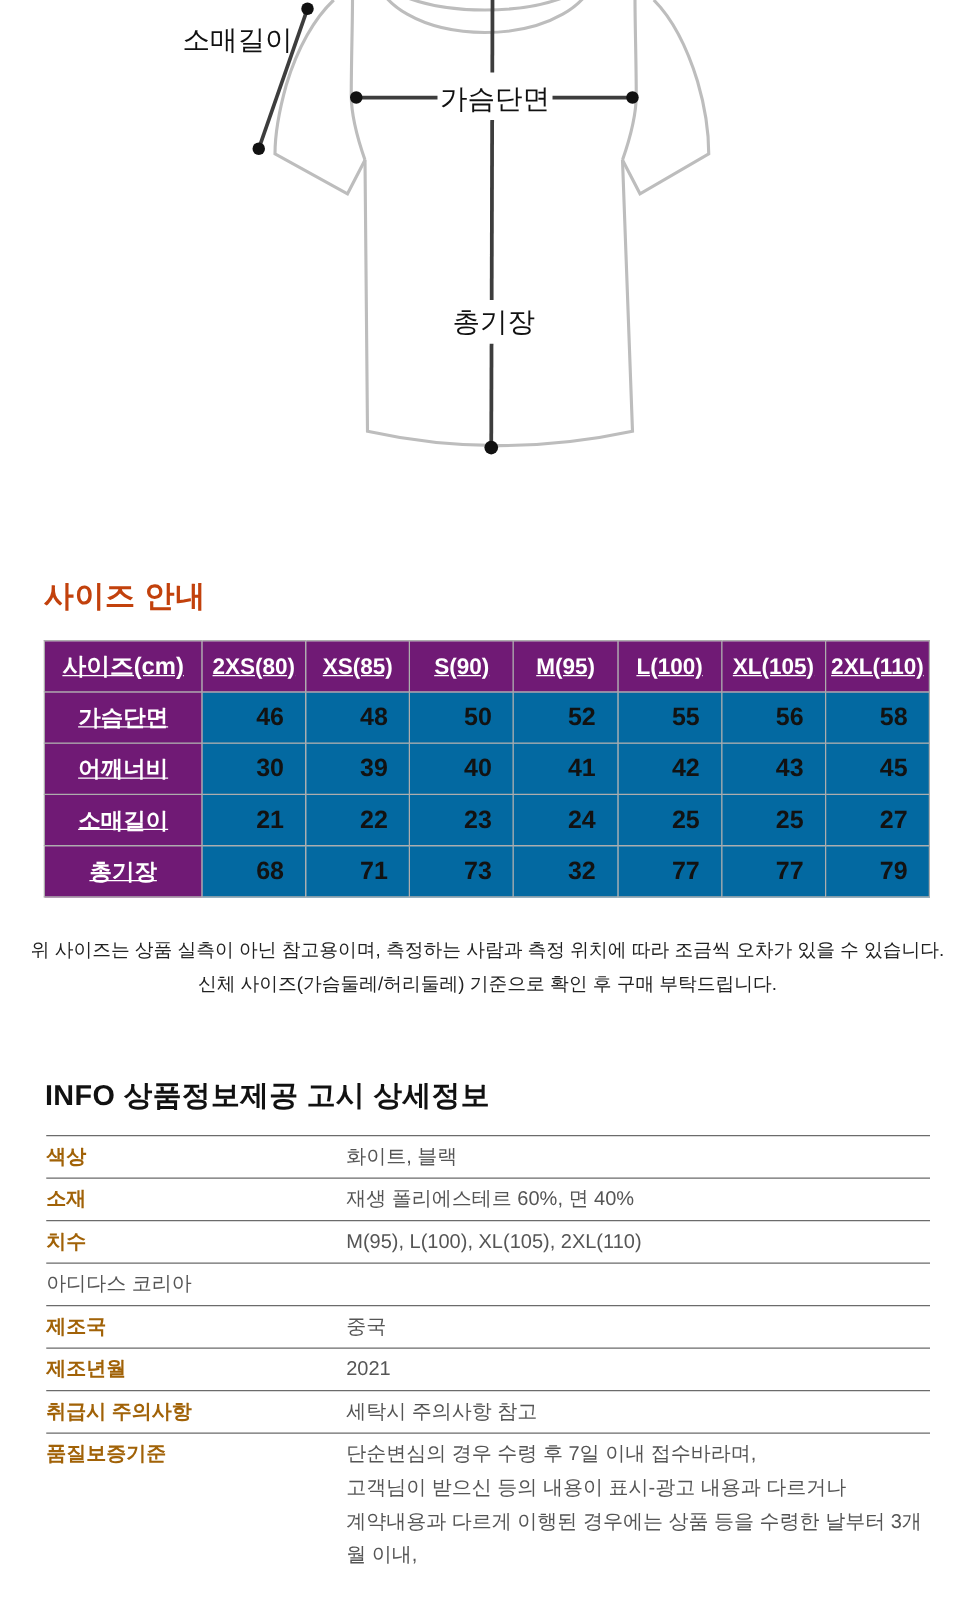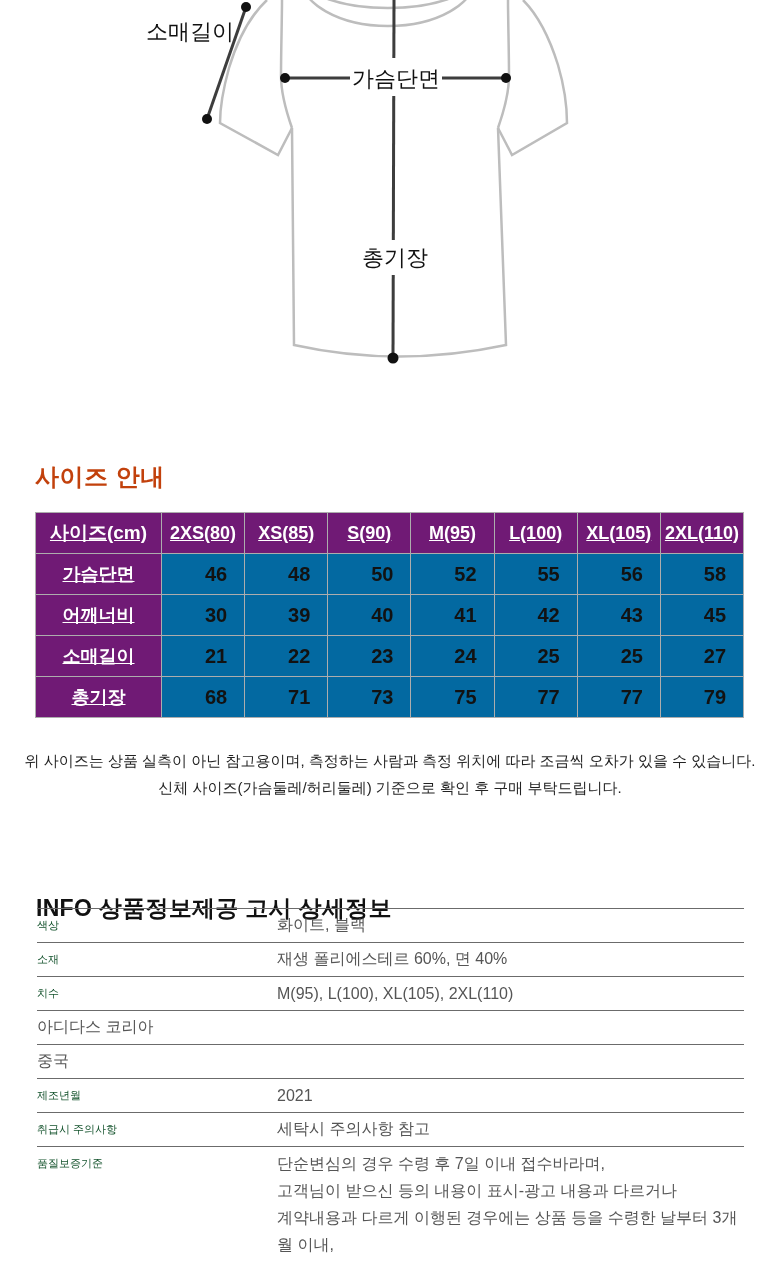--- a/index.html
+++ b/index.html
@@ -68,43 +68,42 @@
     color: #222;
   }
   
   .info-title {
     position: absolute;
     left: 36px; top: 861px;
     font-size: 23px;
     font-weight: 600;
     color: #111;
     letter-spacing: 0.3px;
-    margin-top: 32px;
   }
   .info-table {
     position: absolute;
     left: 37px; top: 908px;
     width: 707px;
   }
   .info-row {
     display: flex;
     border-top: 1.5px solid #6b6b6b;
     min-height: 33px;
     align-items: center;
   }
   .info-row.multiline {
     align-items: flex-start;
     padding-top: 3px;
   }
   .info-label {
     width: 240px;
     flex: 0 0 240px;
-    font-size: 11px;
-    font-weight: 400;
-    color: #14532d;
+    font-size: 16px;
+    font-weight: 700;
+    color: #a16207;
   }
   .info-row.multiline .info-label { line-height: 27px; }
   .info-value {
     flex: 1;
     font-size: 16px;
     font-weight: 400;
     color: #555;
   }
   .info-value .wline { line-height: 27px; }
 </style>
@@ -205,21 +204,21 @@
     <td>24</td>
     <td>25</td>
     <td>25</td>
     <td>27</td>
   </tr>
   <tr>
     <th>총기장</th>
     <td>68</td>
     <td>71</td>
     <td>73</td>
-    <td>75</td>
+    <td>32</td>
     <td>77</td>
     <td>77</td>
     <td>79</td>
   </tr>
 </tbody>
   </table>
 
 <div class="size-notes">
   <div>위 사이즈는 상품 실측이 아닌 참고용이며, 측정하는 사람과 측정 위치에 따라 조금씩 오차가 있을 수 있습니다.</div>
   <div>신체 사이즈(가슴둘레/허리둘레) 기준으로 확인 후 구매 부탁드립니다.</div>
@@ -237,20 +236,21 @@
     <div class="info-value">재생 폴리에스테르 60%, 면 40%</div>
   </div>
   <div class="info-row">
     <div class="info-label">치수</div>
     <div class="info-value">M(95), L(100), XL(105), 2XL(110)</div>
   </div>
   <div class="info-row">
     <div class="info-value">아디다스 코리아</div>
   </div>
   <div class="info-row">
+    <div class="info-label">제조국</div>
     <div class="info-value">중국</div>
   </div>
   <div class="info-row">
     <div class="info-label">제조년월</div>
     <div class="info-value">2021</div>
   </div>
   <div class="info-row">
     <div class="info-label">취급시 주의사항</div>
     <div class="info-value">세탁시 주의사항 참고</div>
   </div>

